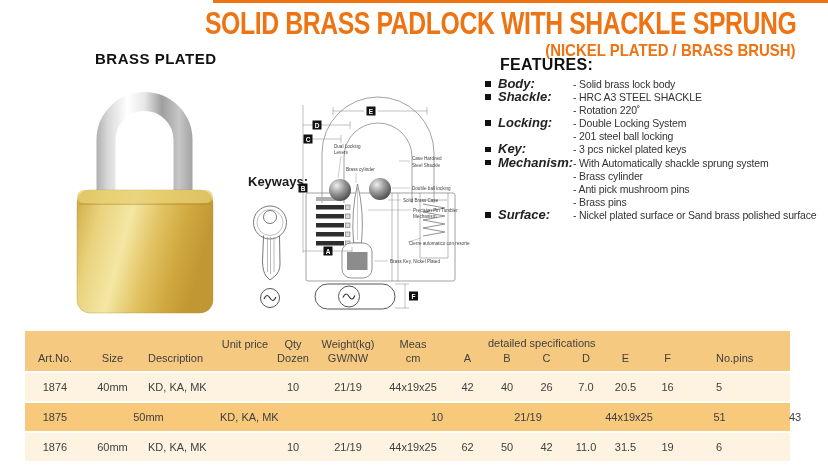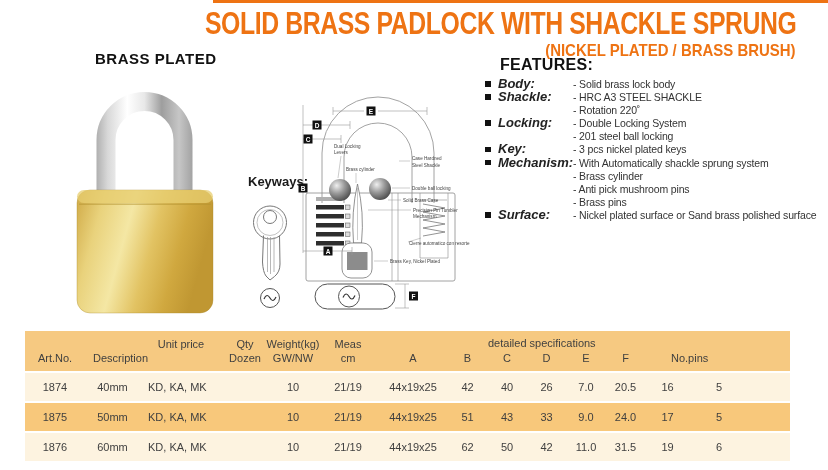--- a/index.html
+++ b/index.html
@@ -36,21 +36,21 @@
   
   .spec-table{position:absolute;left:25px;top:331px;width:765px;font-size:11px;color:#3f3f3f;}
   .tgrid{display:grid;grid-template-columns:60px 55px 82px 46px 50px 60px 70px 39px 40px 39px 40px 39px 45px 100px;}
   .thead{position:relative;height:40px;background:#f6c981;border-bottom:2px solid #fff;}
   .thead .hc{display:flex;flex-direction:column;align-items:center;justify-content:space-between;padding:7px 0 6px;}
   .thead .hc span{display:block;height:13px;line-height:13px;white-space:nowrap;}
   .thead .hc.hl{align-items:flex-start;padding-left:8px;}
   .thead .hc.hp{align-items:flex-start;padding-left:26px;}
   .group-hd{position:absolute;left:463px;top:6px;width:200px;text-align:left;height:13px;line-height:13px;}
   .trow{height:28px;border-bottom:2px solid #fff;background:#fdf3e0;}
-  .trow.alt{background:#f8c87b;}
+  .trow.alt{background:#f8c87b;gap:36px;}
   .trow .tc{display:flex;align-items:center;justify-content:center;white-space:nowrap;}
   .trow .tc.cl{justify-content:flex-start;padding-left:8px;}
   .trow .tc.cp{justify-content:flex-start;padding-left:26px;}
 
   svg text{font-family:"Liberation Sans","DejaVu Sans",sans-serif;}
   .co{font-size:4.6px;fill:#444;}
   .dimtxt{font-size:6.5px;font-weight:bold;fill:#fff;text-anchor:middle;}
   .keyways-txt{font-size:13px;font-weight:bold;fill:#1a1a1a;}
 </style>
 </head>
@@ -285,20 +285,24 @@
     </div>
   </div>
 
 
   <div class="spec-table">
     <div class="thead tgrid">
       <div class="hc">
           <span></span>
           <span>Art.No.</span>
         </div>
+      <div class="hc">
+          <span></span>
+          <span>Size</span>
+        </div>
       <div class="hc hl">
           <span></span>
           <span>Description</span>
         </div>
       <div class="hc">
           <span>Unit price</span>
           <span></span>
         </div>
       <div class="hc">
           <span>Qty</span>

